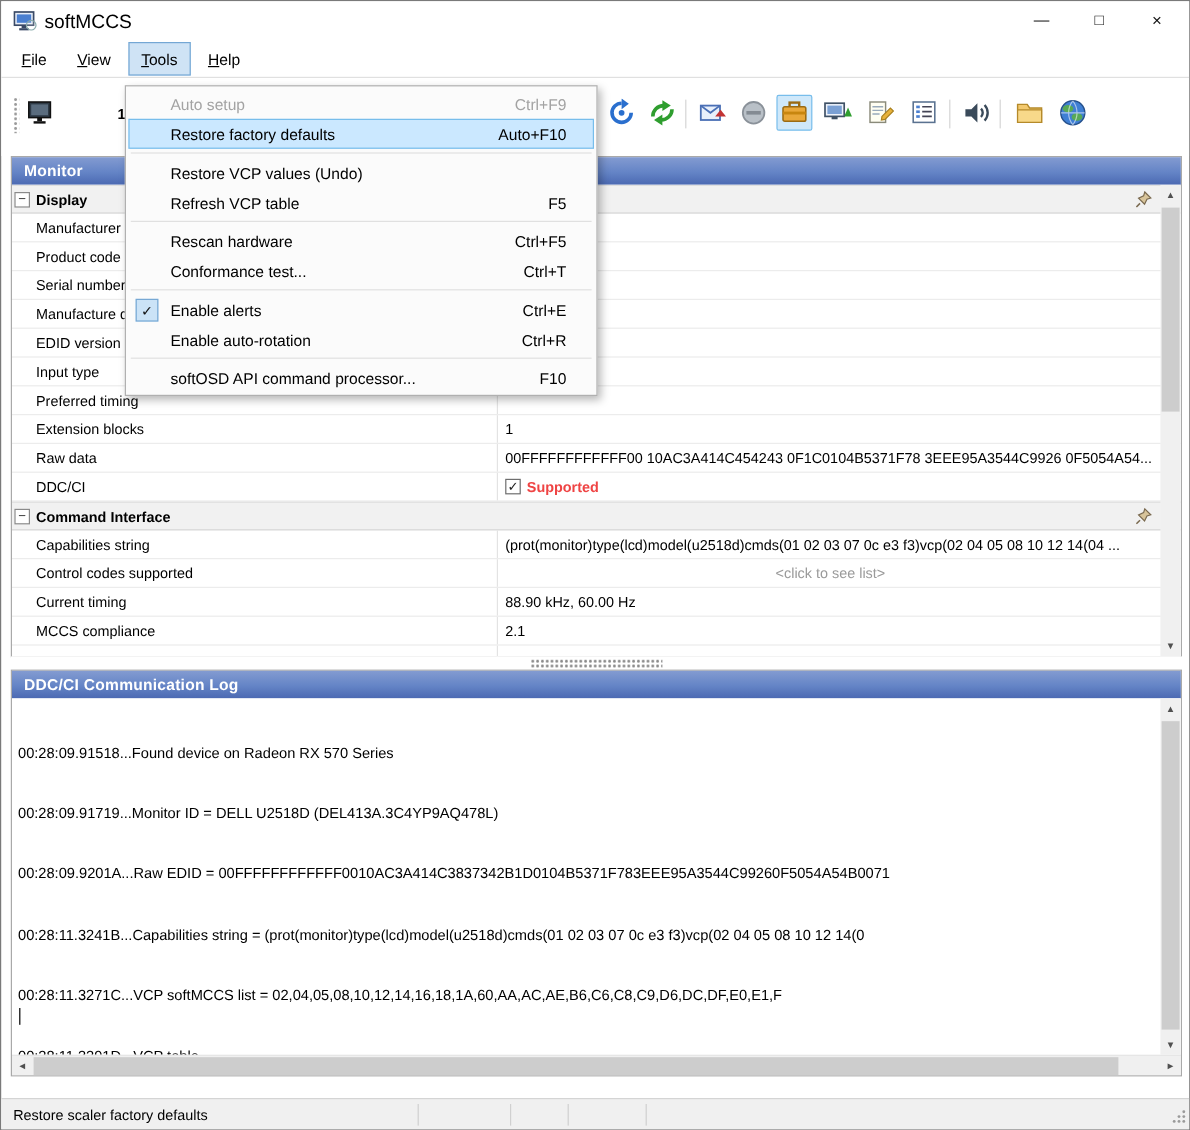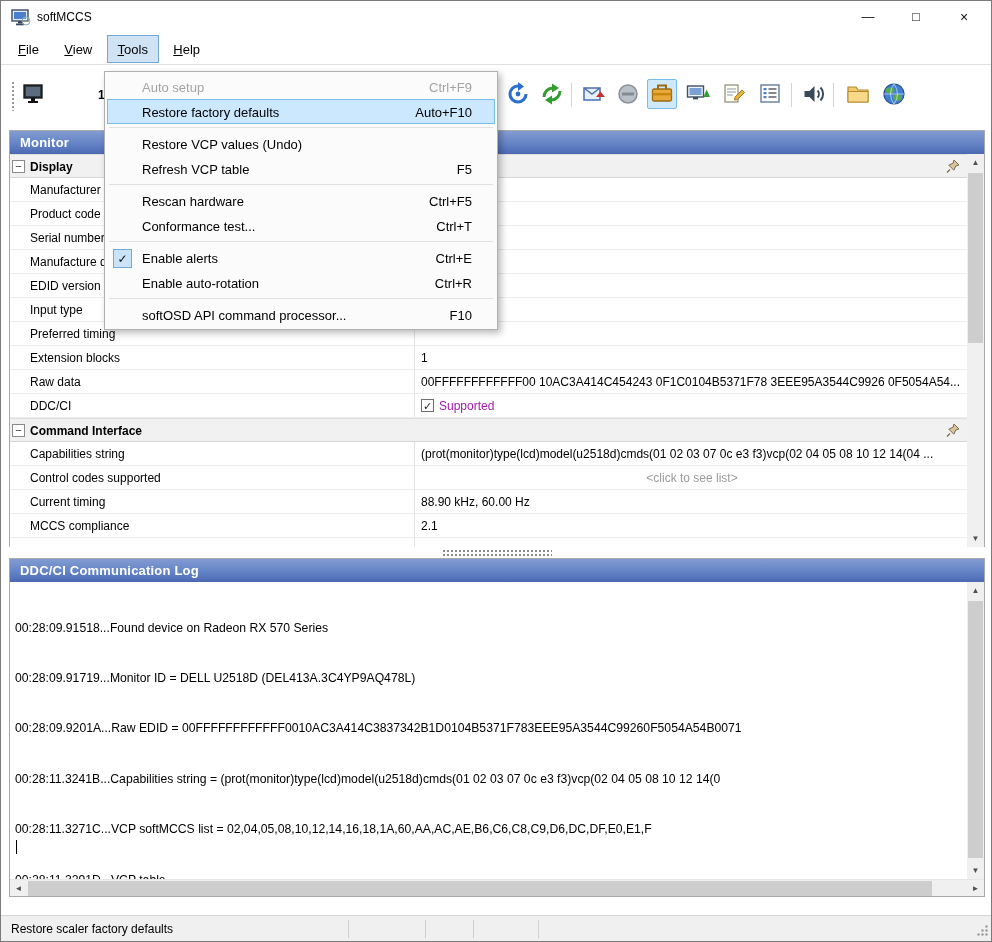--- a/index.html
+++ b/index.html
@@ -8,21 +8,21 @@
   .window {
     position: relative; width: 992px; height: 942px;
     background: #ffffff; border: 1px solid #7a7a7a; overflow: hidden;
     font-size: 12px; color:#000;
   }
   .abs { position:absolute; }
 
   
   .titlebar { top:0; left:0; right:0; height:34px; background:#fff; }
   .app-icon { left:10px; top:8px; width:20px; height:18px; }
-  .title-text { left:36px; top:9px; font-size:12px; color:#000; }
+  .title-text { left:36px; top:9px; font-size:16px; color:#000; }
   .cap-btn { top:0; width:46px; height:32px; text-align:center; line-height:32px; font-size:13px; color:#111; cursor:default; }
   .cap-min { right:100px; }
   .cap-max { right:52px; }
   .cap-close { right:4px; font-size:14px; }
 
   
   .menubar { top:34px; left:0; right:0; height:30px; background:#fff; border-bottom:1px solid #e0e0e0; padding-left:6px; }
   .menubar-item { display:inline-block; padding:6px 10px 5px 10px; font-size:13px; border:1px solid transparent; }
   .menubar-item::first-letter { text-decoration: underline; }
   .menubar-item.active { background:#cfe3f5; border:1px solid #74a7d4; }
@@ -53,21 +53,21 @@
   .grow .lbl { flex:0 0 384px; width:384px; padding:5px 6px 0 0; white-space:nowrap; overflow:hidden; }
   .grow .val { flex:1 1 auto; border-left:1px solid #e3e3e3; padding:5px 4px 0 6px; white-space:nowrap; overflow:hidden; margin-right:17px; }
   .grow.section { background:#f1f1f1; border-top:1px solid #dedede; border-bottom:1px solid #d6d6d6; }
   .grow.section .lbl { font-weight:bold; flex:1 1 auto; }
   .minusbox { position:absolute; left:2px; top:5px; width:13px; height:13px; border:1px solid #8a8a8a; background:#fff;
      font-size:11px; line-height:11px; text-align:center; color:#333; }
   .pin { position:absolute; right:24px; top:4px; }
   .val-muted { color:#9a9a9a;text-align:center; }
   .ddcci-val { display:flex; align-items:flex-start; gap:5px; }
   .cb { width:13px; height:13px; border:1px solid #6e6e6e; background:#fff; font-size:11px; line-height:12px; text-align:center; color:#222; margin-top:0px; }
-  .supported { color:#a21caf; font-weight:normal; }
+  .supported { color:#ef4444; font-weight:bold; }
 
   
   .vscroll { position:absolute; top:0; right:0; bottom:0; width:17px; background:#f0f0f0; }
   .vscroll .arr { height:17px; text-align:center; font-size:8px; color:#505050; line-height:17px; }
   .vscroll .arr.down { position:absolute; bottom:0; left:0; right:0; }
   .vthumb { position:absolute; left:1px; right:1px; background:#cdcdcd; }
   .hscroll { position:absolute; left:0; right:0; bottom:0; height:17px; background:#f0f0f0; border-top:1px solid #e6e6e6; }
   .hscroll .arr { position:absolute; top:0; width:17px; height:17px; text-align:center; font-size:8px; color:#505050; line-height:17px; }
   .hthumb { position:absolute; top:1px; height:15px; background:#cdcdcd; }
 

